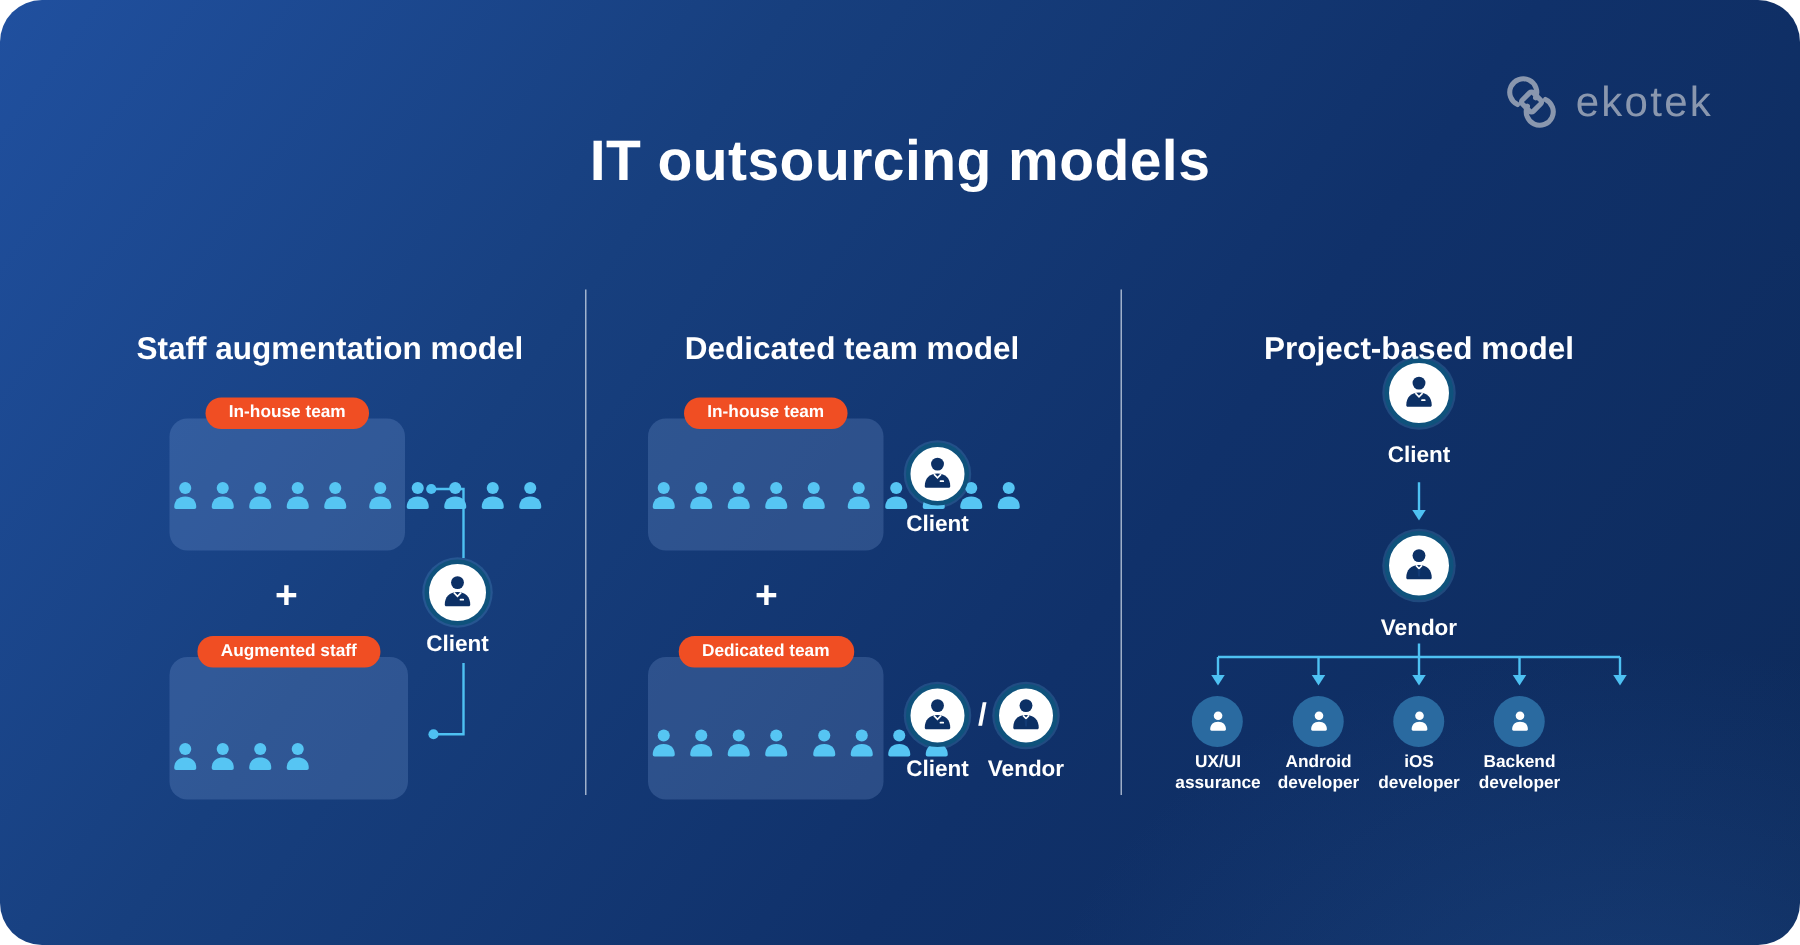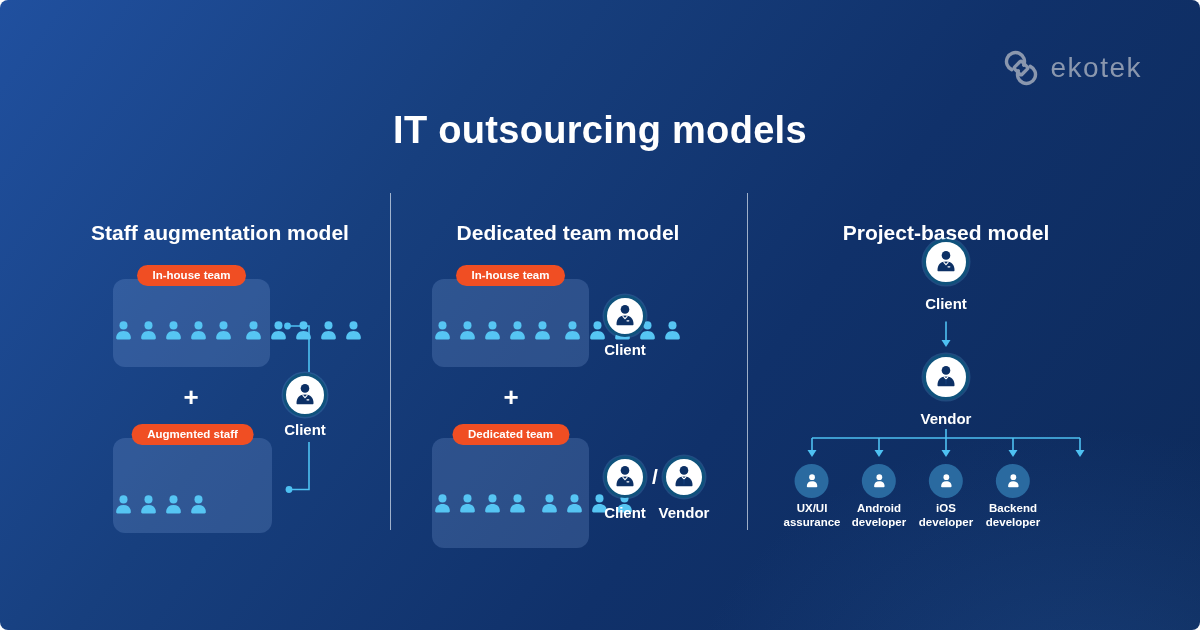--- a/index.html
+++ b/index.html
@@ -1,29 +1,29 @@
 <!DOCTYPE html>
 <html><head>
 <meta charset="utf-8">
 <style>
   * { margin:0; padding:0; box-sizing:border-box; }
   html,body { width:1200px; height:630px; background:#ffffff; font-family:"Liberation Sans", sans-serif; }
-  .canvas { position:absolute; inset:0; border-radius:8px; overflow:hidden;
+  .canvas { position:absolute; inset:0; border-radius:28px; overflow:hidden;
     background:
       radial-gradient(640px 480px at 90% 115%, rgba(45,100,175,.30), rgba(45,100,175,0) 62%),
       linear-gradient(126deg, #20509f 0%, #173f7e 32%, #10316a 62%, #0d2a5a 100%);
   }
   .connectors { position:absolute; inset:0; pointer-events:none; }
 
   
   .logo { position:absolute; top:48px; right:58px; display:flex; align-items:center; gap:10px; }
   .logo-text { font-size:28px; font-weight:400; letter-spacing:1.5px; color:#8a97ae; }
 
   
-  .title { position:absolute; top:109px; left:0; width:100%; text-align:center;
+  .title { position:absolute; top:87px; left:0; width:100%; text-align:center;
            font-size:38px; font-weight:700; color:#ffffff; letter-spacing:.3px; }
   .col-header { position:absolute; top:189px; text-align:center; font-size:21px; font-weight:700; color:#ffffff;margin-top:32px; }
   .divider { position:absolute; top:193px; width:1px; height:337px; background:rgba(235,242,250,.65); }
 
   
   .team-box { position:absolute; border-radius:12px; background:rgba(150,185,240,.20);
               display:flex; align-items:center; }
   .pill { position:absolute; top:-14px; left:50%; transform:translateX(-50%);
           background:#F04E23; color:#fff; font-size:11.5px; font-weight:700;
           height:21px; line-height:21px; padding:0 16px; border-radius:11px; white-space:nowrap; }
@@ -265,21 +265,21 @@
       <span class="p-ico">
           <svg fill="#56C5F3">
             <use href="#sym-person"></use>
           </svg>
         </span>
     </div>
   </div>
 
   <div class="plus" style="left:511px; top:397px;">+</div>
 
-  <div class="team-box" style="left:432px; top:438px; width:157px; height:110px; padding-top:22px; gap:11px;">
+  <div class="team-box" style="left:432px; top:438px; width:157px; height:95px; padding-top:22px; gap:11px;">
     <div class="pill">Dedicated team</div>
     <div class="p-row">
       <span class="p-ico">
           <svg fill="#56C5F3">
             <use href="#sym-person"></use>
           </svg>
         </span>
       <span class="p-ico">
           <svg fill="#56C5F3">
             <use href="#sym-person"></use>

